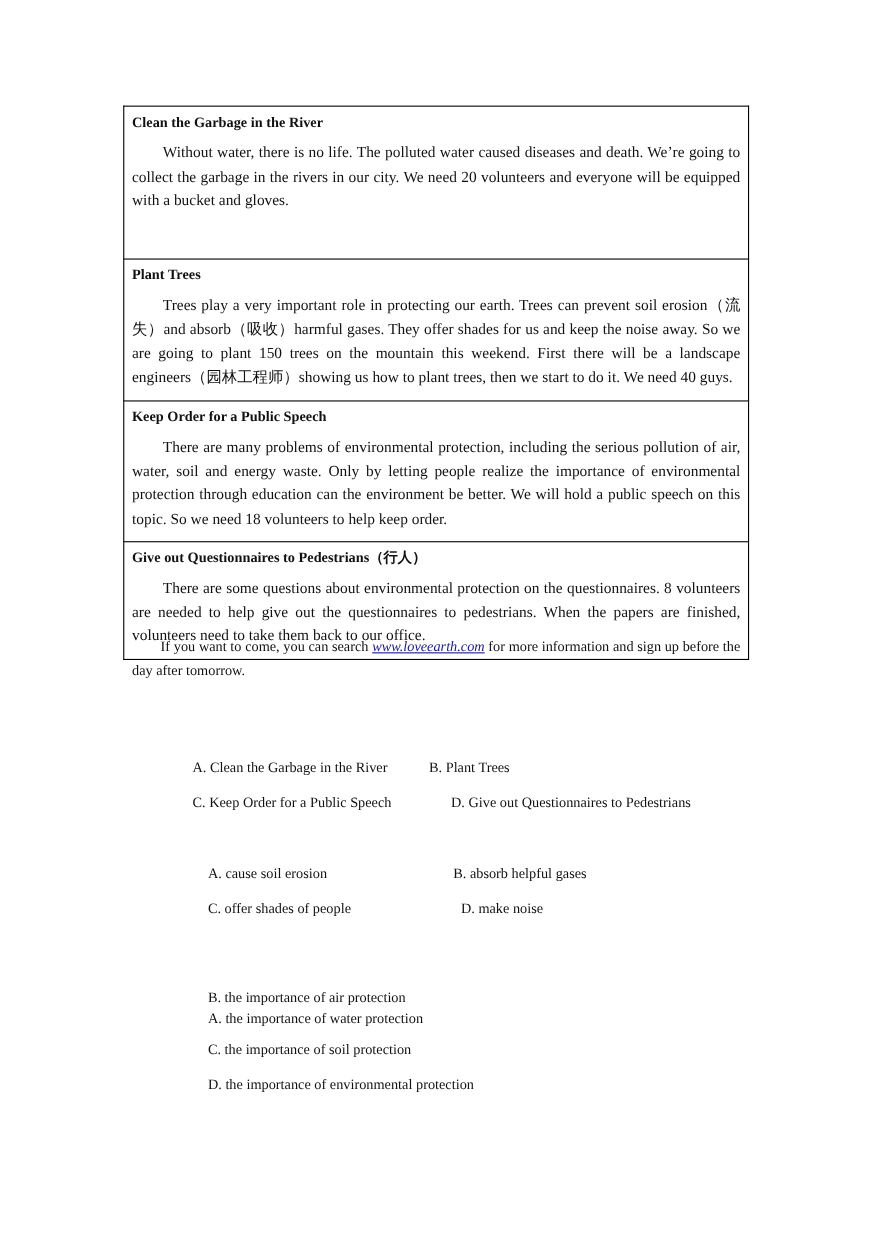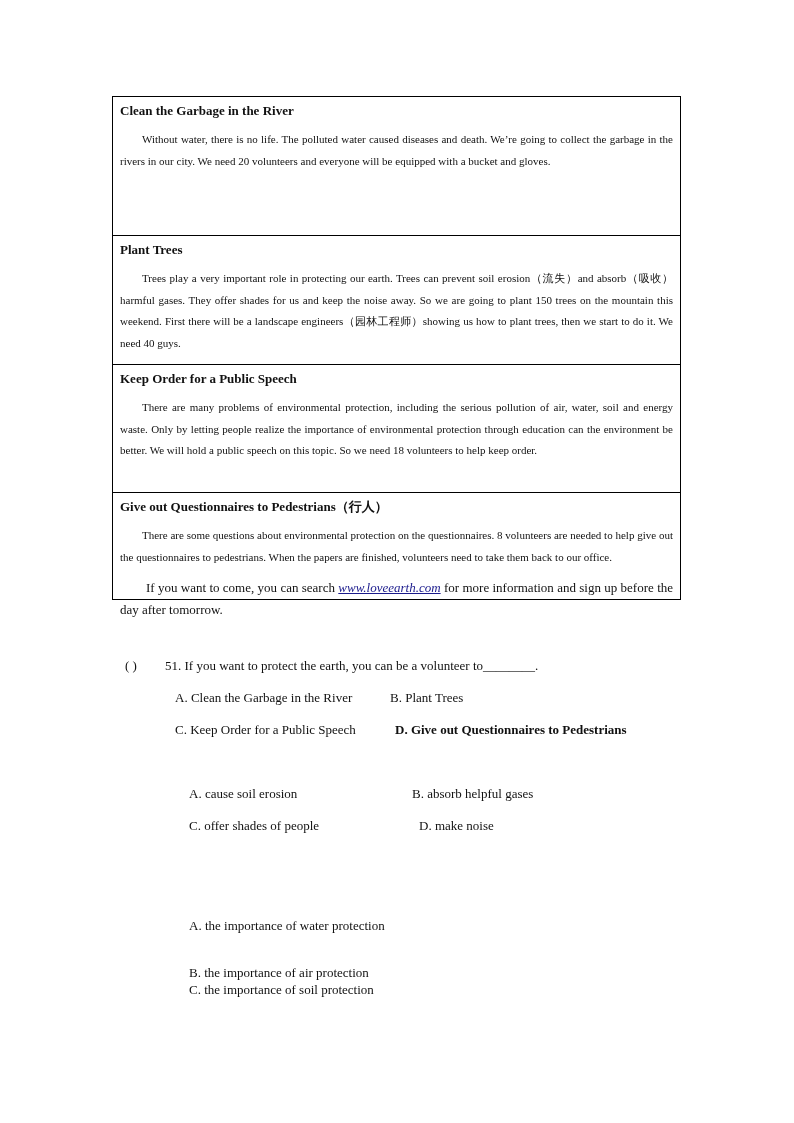--- a/index.html
+++ b/index.html
@@ -14,21 +14,21 @@
     position: absolute; left: 112px; top: 96px; width: 569px;
     border-collapse: collapse;
   }
   table.notice td {
     border: 1px solid #000;
     padding: 0 7px 0 7px;
     vertical-align: top;
   }
   .row-title { font-weight: bold; font-size: 13px; margin-top: 6px; line-height: 16px; }
   .row-body {
-    margin-top: 10px; line-height: 21.5px; text-align: justify; font-size: 11px;
+    margin-top: 10px; line-height: 21.5px; text-align: justify; font-size: 14px;
     text-indent: 2em;
   }
   tr.r1 td { height: 138px; }
   tr.r2 td { height: 128px; }
   tr.r3 td { height: 127px; }
   tr.r4 td { height: 106px; }
 
   .closing {
     position: absolute; left: 120px; top: 577px; width: 553px;
     line-height: 21.5px; text-align: justify; text-indent: 2em; font-size: 13px;
@@ -68,30 +68,28 @@
       <td>
         <div class="row-title">Give out Questionnaires to Pedestrians（行人）</div>
         <div class="row-body">There are some questions about environmental protection on the questionnaires. 8 volunteers are needed to help give out the questionnaires to pedestrians. When the papers are finished, volunteers need to take them back to our office.</div>
       </td>
     </tr>
   </tbody>
     </table>
 
   <div class="closing"><span>If you want to come, you can search </span><a>www.loveearth.com</a><span> for more information and sign up before the day after tomorrow.</span></div>
 
-  <div class="q" style="top:657px;">
-    <span class="paren">(      )</span><span>51. If you want to protect the earth, you can be a volunteer to________.</span>
-  </div>
   <div class="opt" style="left:175px; top:689px;">A. Clean the Garbage in the River</div>
   <div class="opt" style="left:390px; top:689px;">B. Plant Trees</div>
   <div class="opt" style="left:175px; top:721px;">C. Keep Order for a Public Speech</div>
-  <div class="opt" style="left:395px; top:721px;font-weight:bold;">D. Give out Questionnaires to Pedestrians</div>
+  <div class="opt" style="left:410px; top:721px;">D. Give out Questionnaires to Pedestrians</div>
 
   <div class="opt" style="left:189px; top:785px;">A. cause soil erosion</div>
   <div class="opt" style="left:412px; top:785px;">B. absorb helpful gases</div>
   <div class="opt" style="left:189px; top:817px;">C. offer shades of people</div>
   <div class="opt" style="left:419px; top:817px;">D. make noise</div>
 
   <div class="opt" style="left:189px; top:881px;margin-top:36px;">A. the importance of water protection</div>
-  <div class="opt" style="left:189px; top:964px;text-align:right;">B. the importance of air protection</div>
-  <div class="opt" style="left:189px; top:945px;margin-top:36px;">C. the importance of soil protection</div>
+  <div class="opt" style="left:189px; top:898px;text-align:right;">B. the importance of air protection</div>
+  <div class="opt" style="left:189px; top:945px;">C. the importance of soil protection</div>
+  <div class="opt" style="left:189px; top:977px;">D. the importance of environmental protection</div>
 
 </div>
 
 </body></html>

